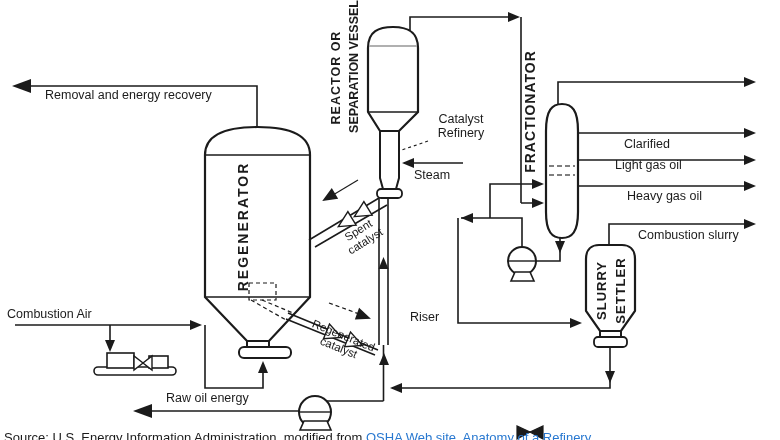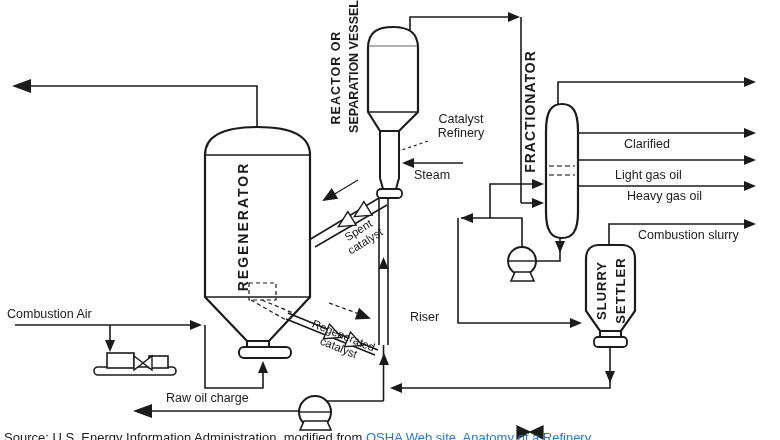--- a/index.html
+++ b/index.html
@@ -128,20 +128,21 @@
     <use href="#ah" transform="translate(383.5,257) rotate(-90)"></use>
     <use href="#ah" transform="translate(384,353) rotate(-90)"></use>
     <use href="#ahb" transform="translate(133,411) rotate(180)"></use>
     <use href="#ah" transform="translate(202,325)"></use>
     <use href="#ah" transform="translate(110,352) rotate(90)"></use>
     <use href="#ah" transform="translate(263,361) rotate(-90)"></use>
     <use href="#ah" transform="translate(402,163) rotate(180)"></use>
   </g>
 </svg>
 
+<div class="lbl" style="left:45px;top:88px">Removal and energy recovery</div>
 
 <div class="vlbl" style="left:282px;top:70px;width:108px;font-size:12.5px;letter-spacing:1px">REACTOR OR</div>
 <div class="vlbl" style="left:284px;top:59px;width:140px;font-size:12.5px">SEPARATION VESSEL</div>
 
 <div class="vlbl" style="left:173px;top:219px;width:140px;font-size:14px;letter-spacing:2px">REGENERATOR</div>
 
 <div class="vlbl" style="left:455px;top:104px;width:150px;font-size:14px;letter-spacing:1px">FRACTIONATOR</div>
 
 <div class="vlbl" style="left:564px;top:283px;width:74px;font-size:13px;letter-spacing:1px">SLURRY</div>
 <div class="vlbl" style="left:578px;top:283px;width:84px;font-size:13px;letter-spacing:1px">SETTLER</div>
@@ -159,24 +160,24 @@
 </div>
 
 <div class="tilt" style="left:289px;top:329px;width:104px;transform:rotate(22deg)">
   <div>Regenerated</div>
   <div>catalyst</div>
 </div>
 
 <div class="lbl" style="left:410px;top:310px">Riser</div>
 
 <div class="lbl" style="left:7px;top:307px">Combustion Air</div>
-<div class="lbl" style="left:166px;top:391px">Raw oil charge</div>
+<div class="lbl" style="left:166px;top:391px">Raw oil energy</div>
 
 <div class="lbl" style="left:624px;top:137px">Clarified</div>
-<div class="lbl" style="left:615px;top:168px">Light gas oil</div>
+<div class="lbl" style="left:615px;top:158px">Light gas oil</div>
 <div class="lbl" style="left:627px;top:189px">Heavy gas oil</div>
 <div class="lbl" style="left:638px;top:228px">Combustion slurry</div>
 
 <div class="caption">
   <span>Source: U.S. Energy Information Administration, modified from </span><span class="link">OSHA Web site, Anatomy of a Refinery</span>
 </div>
 
 </div>
 
 </body></html>

